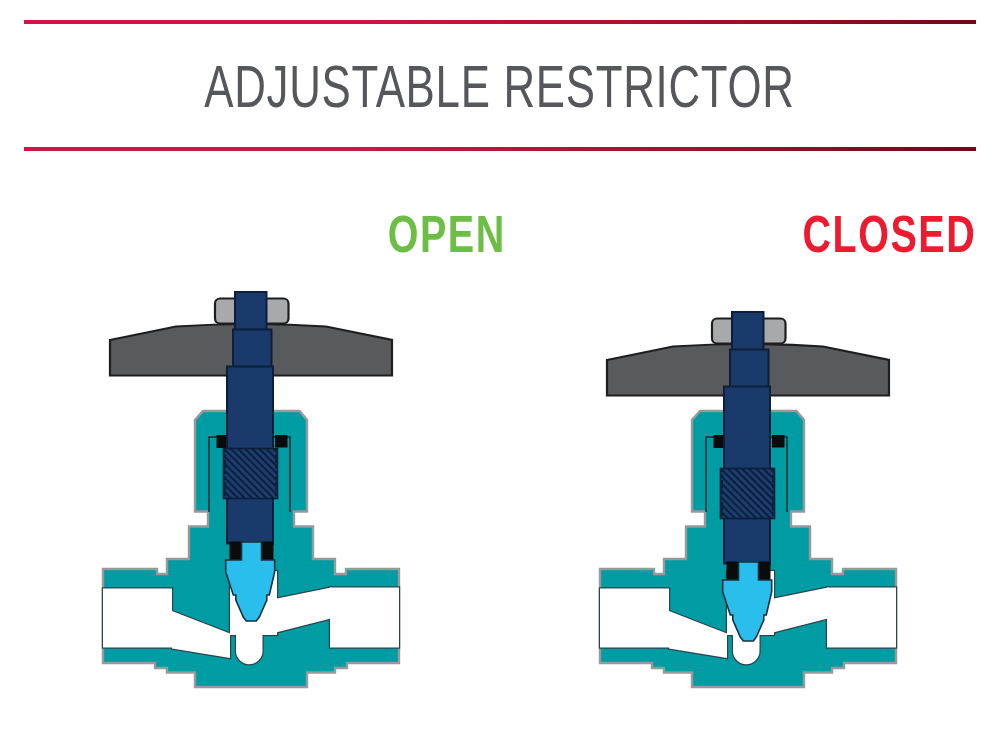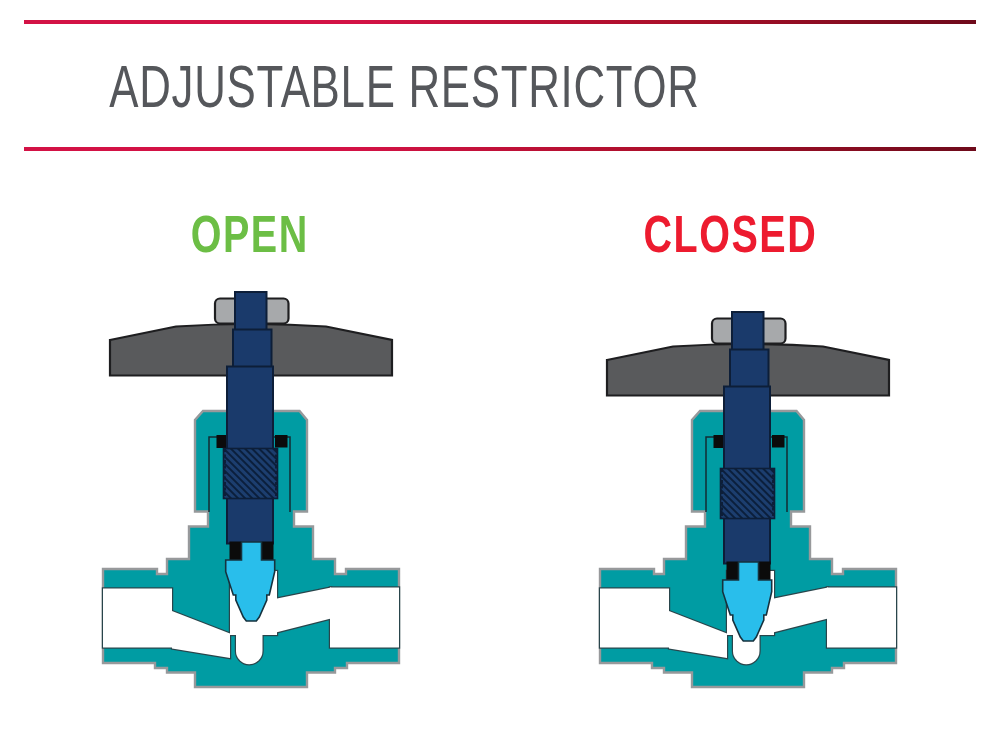--- a/index.html
+++ b/index.html
@@ -7,29 +7,29 @@
     width:1000px;height:736px;position:relative;overflow:hidden;
     background:#ffffff;font-family:"Liberation Sans",sans-serif;
   }
   .rule{
     position:absolute;left:24px;width:952px;height:4px;
     background:linear-gradient(90deg,var(--accent-left) 0%,var(--accent-left) 35%,#A80F28 70%,var(--accent-right) 100%);
   }
   .rule.top{top:20px;}
   .rule.bottom{top:147px;}
   .title-wrap{
-    position:absolute;left:0;right:2px;top:57px;text-align:left;
+    position:absolute;left:0;right:2px;top:57px;text-align:center;
   }
   .title-wrap span{
     display:inline-block;transform:scaleX(.73);transform-origin:center;
     font-size:60px;line-height:60px;font-weight:400;letter-spacing:1px;
     color:var(--title-gray);white-space:nowrap;
   }
   .state-label{
-    position:absolute;top:208px;width:500px;text-align:center;
+    position:absolute;top:208px;width:500px;text-align:right;margin-left:24px;
   }
   .state-label span{
     display:inline-block;transform:scaleX(.76);transform-origin:center;
     font-size:52px;line-height:52px;font-weight:700;letter-spacing:2px;white-space:nowrap;
   }
   .state-label.open{left:0;}
   .state-label.closed{left:480px;}
   .state-label.open span{color:var(--open-green);}
   .state-label.closed span{color:var(--closed-red);}
   svg{position:absolute;left:0;top:0;}

